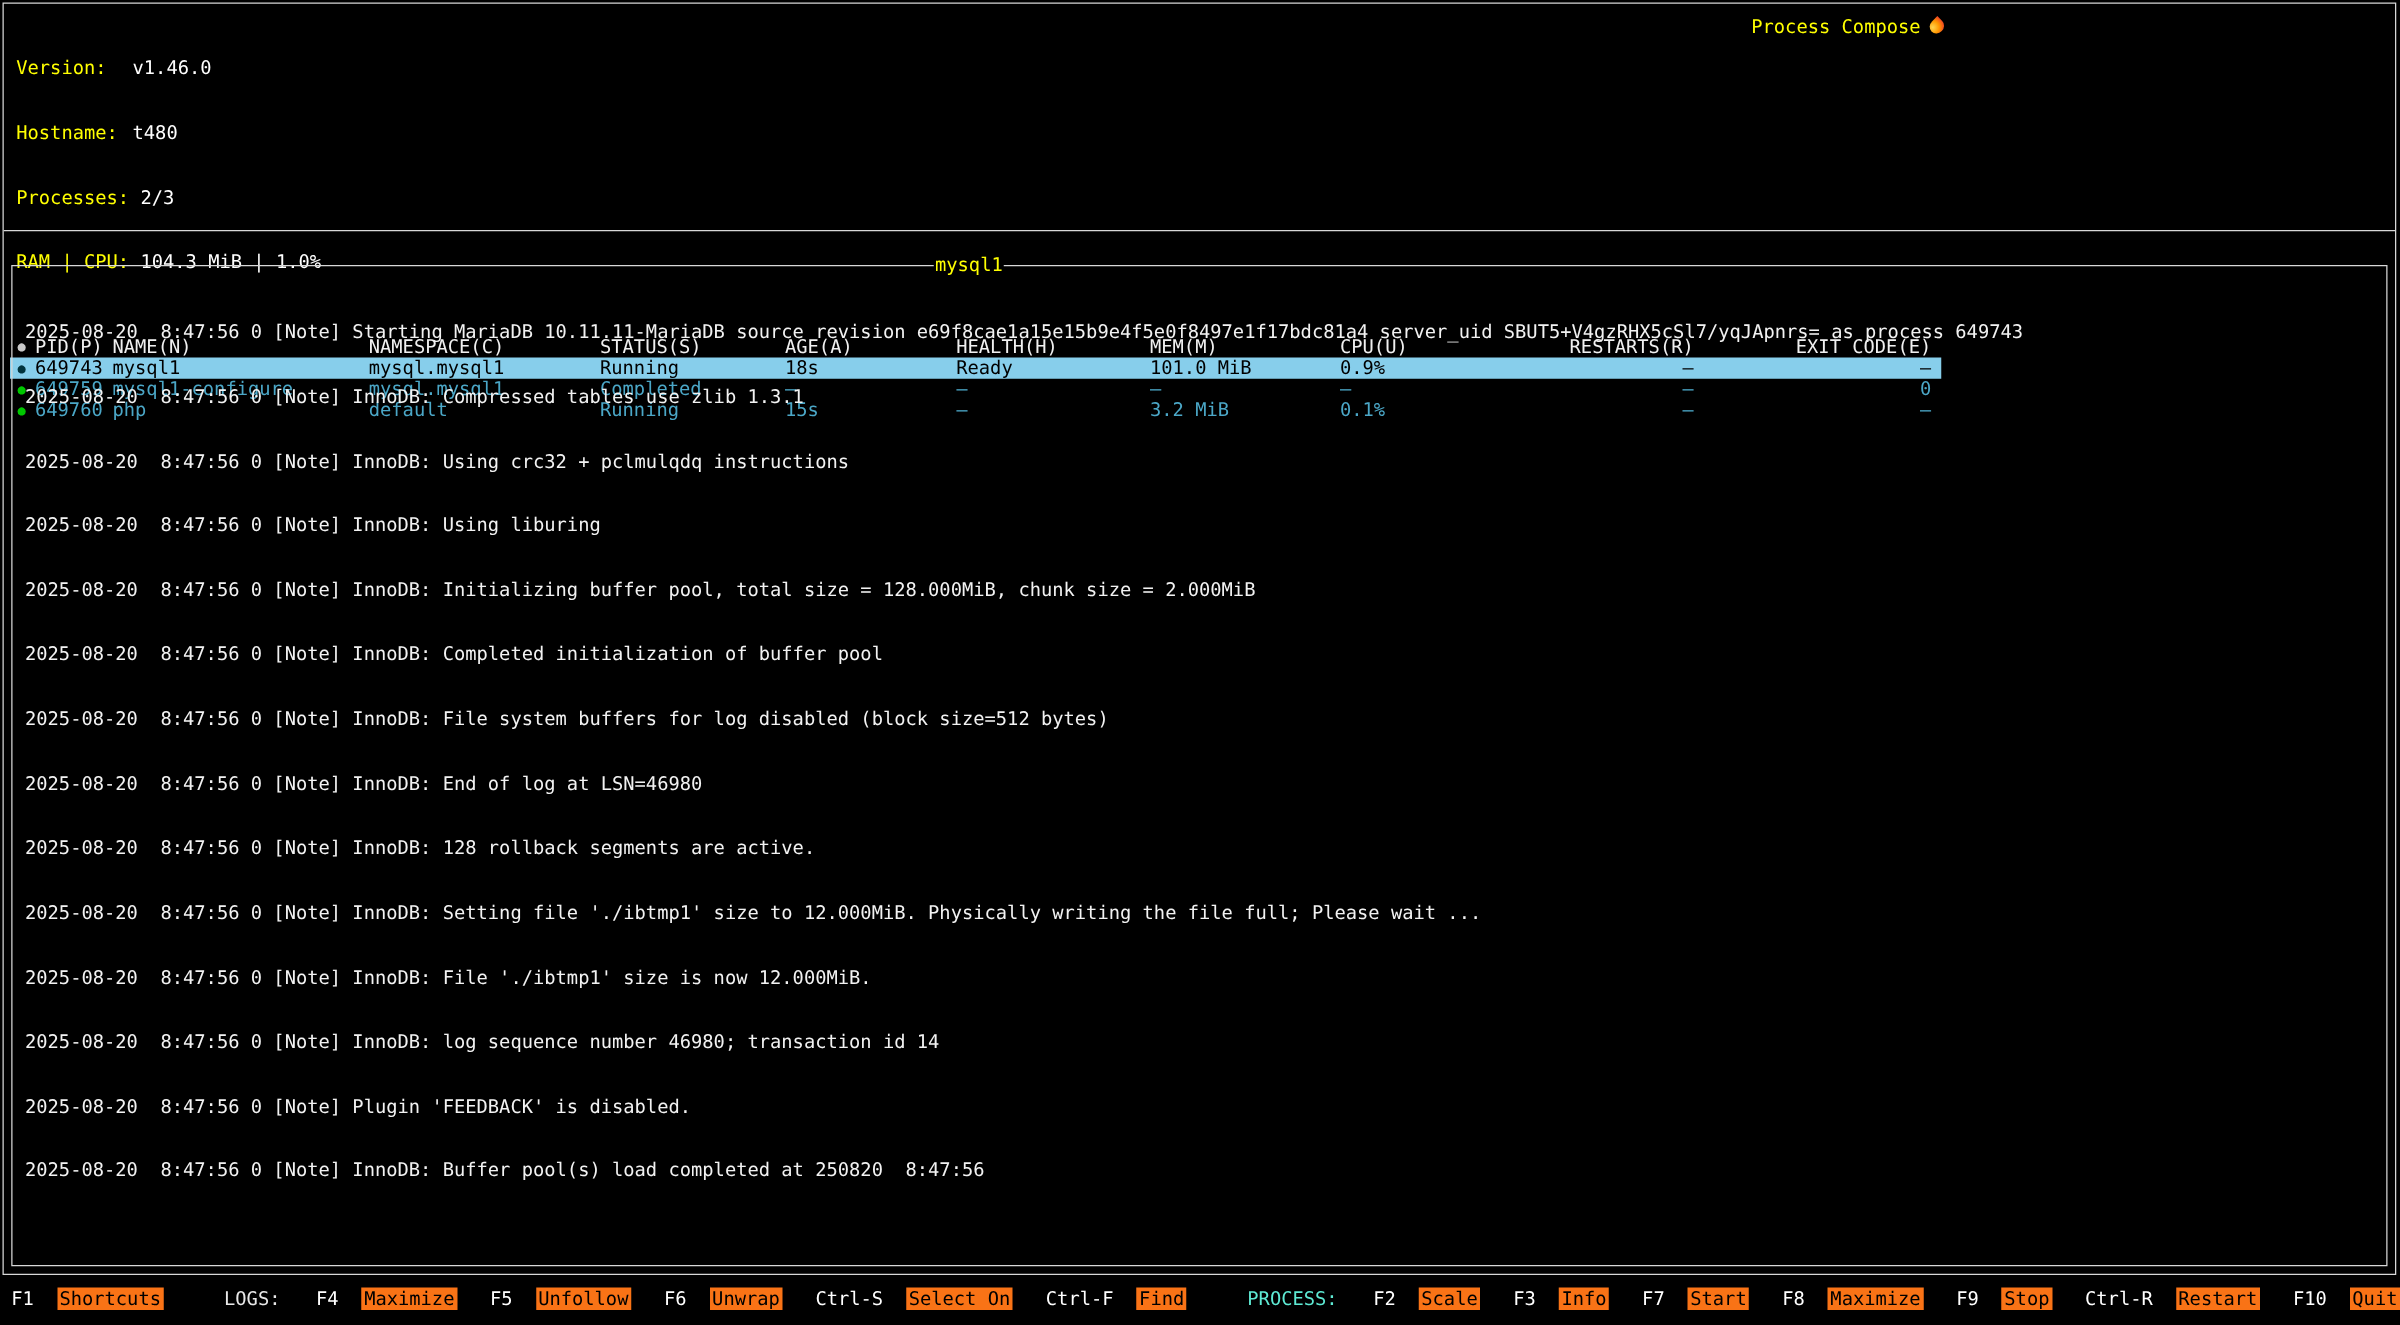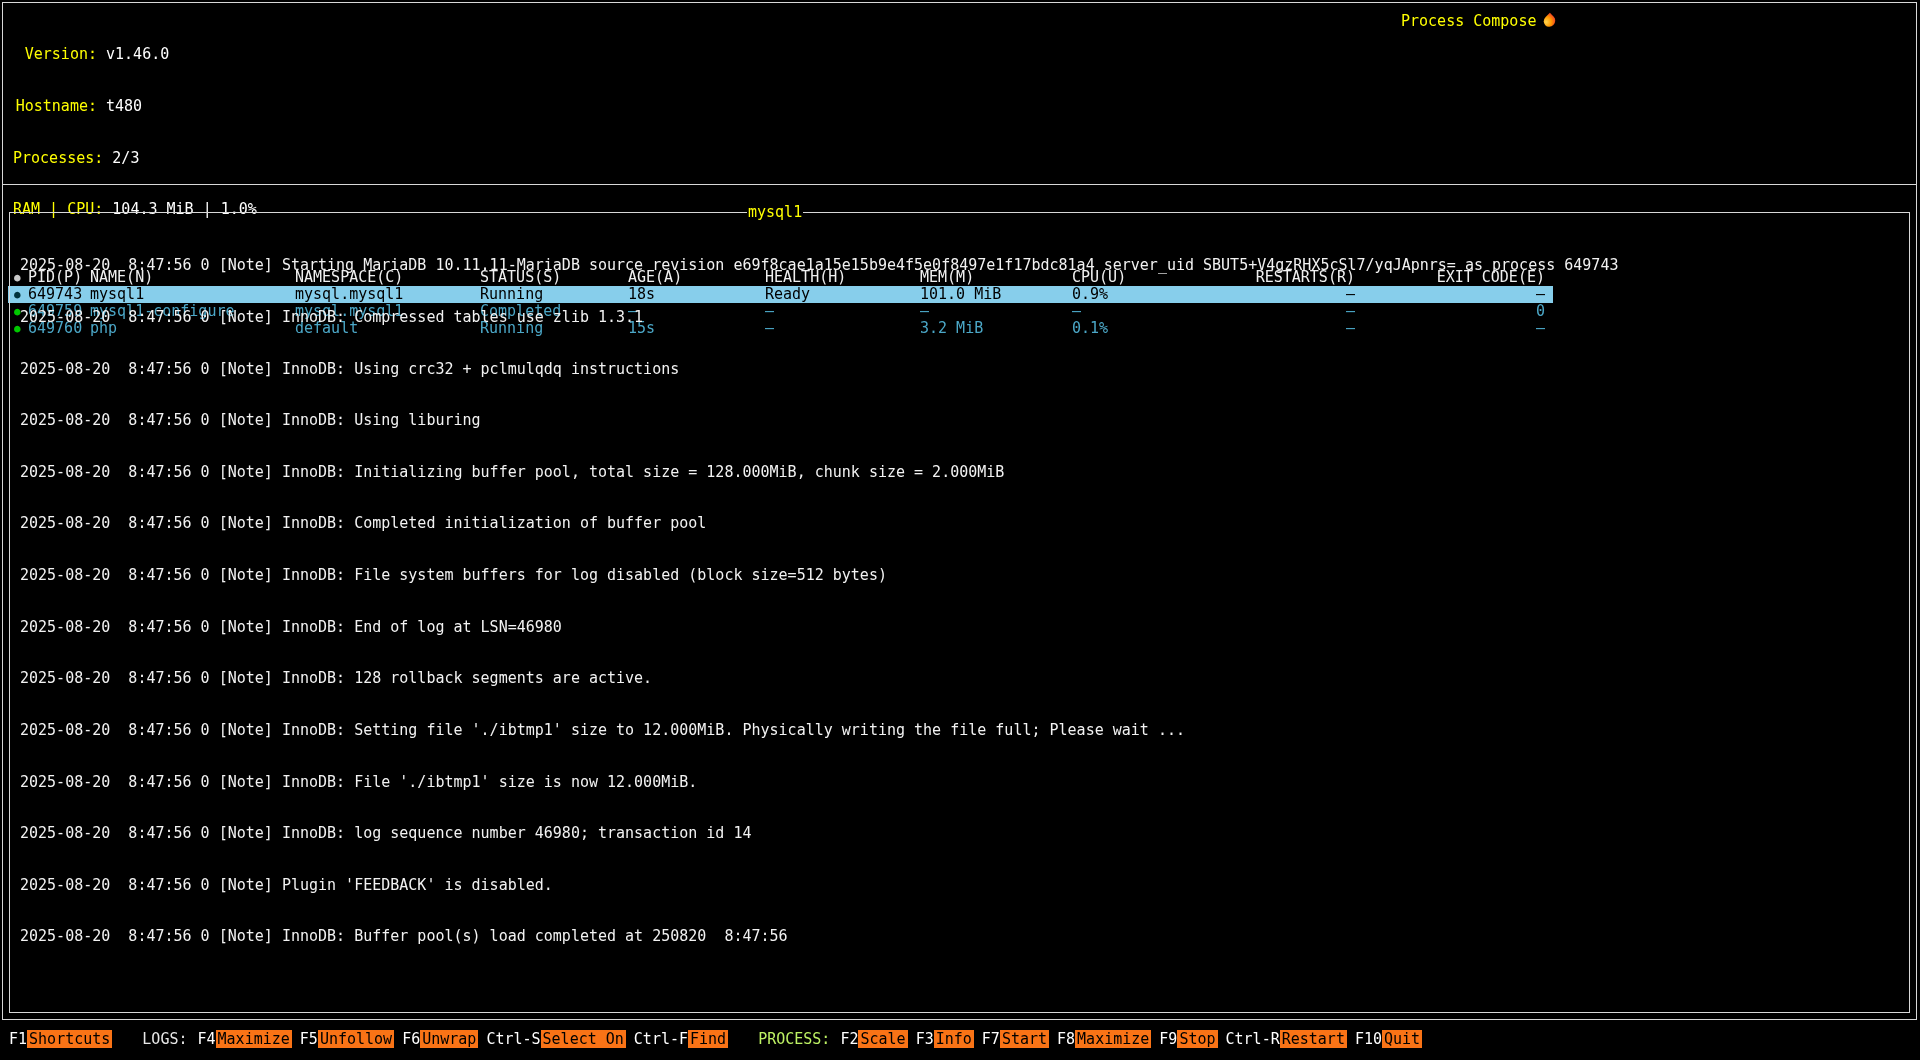--- a/index.html
+++ b/index.html
@@ -20,21 +20,21 @@
     width: 1915px;
     height: 1018px;
     border: 1px solid #d8d8d8;
   }
   .top-section {
     position: relative;
     height: 182px;
     border-bottom: 1px solid #d8d8d8;
   }
   .header-info { padding: 9px 0 0 10px; line-height: 17.2px; white-space: pre; }
-  .hlabel { color: #ffff00; display: inline-block; min-width: 84px; text-align: right; }
+  .hlabel { color: #ffff00; display: inline-block; min-width: 84px; }
   .hvalue { color: #ffffff; }
   .app-title { position: absolute; top: 9px; left: 1398px; color: #ffff00; white-space: pre; }
   .flame {
     display: inline-block;
     width: 11px; height: 12px;
     margin-left: 8px;
     background: radial-gradient(circle at 35% 75%, #ffd54f 0%, #ff9800 45%, #f4511e 75%, #e53935 100%);
     border-radius: 0 50% 50% 50%;
     transform: rotate(45deg);
     vertical-align: -1px;
@@ -80,27 +80,28 @@
     overflow: hidden;
   }
   .footer {
     position: absolute;
     left: 0; top: 1026px;
     width: 1920px; height: 26px;
     display: flex;
     align-items: center;
     padding-left: 9px;
     white-space: pre;
+    justify-content: space-between;
   }
   .fkey { color: #ffffff; margin-left: 8px; }
   .fkey.first { margin-left: 0; }
   .chip { background: #f97316; color: #000; padding: 0 2px; }
   .fsection { margin-left: 30px; margin-right: 2px; }
   .fsection.logs { color: #e8e8e8; }
-  .fsection.process { color: #bef264; }
+  .fsection.process { color: #5eead4; }
 </style>
 </head>
 <body>
 
 <div class="terminal">
   <div class="outer-box">
 
     <div class="top-section">
       <div class="header-info">
         <div><span class="hlabel">Version:</span> <span class="hvalue">v1.46.0</span></div>

